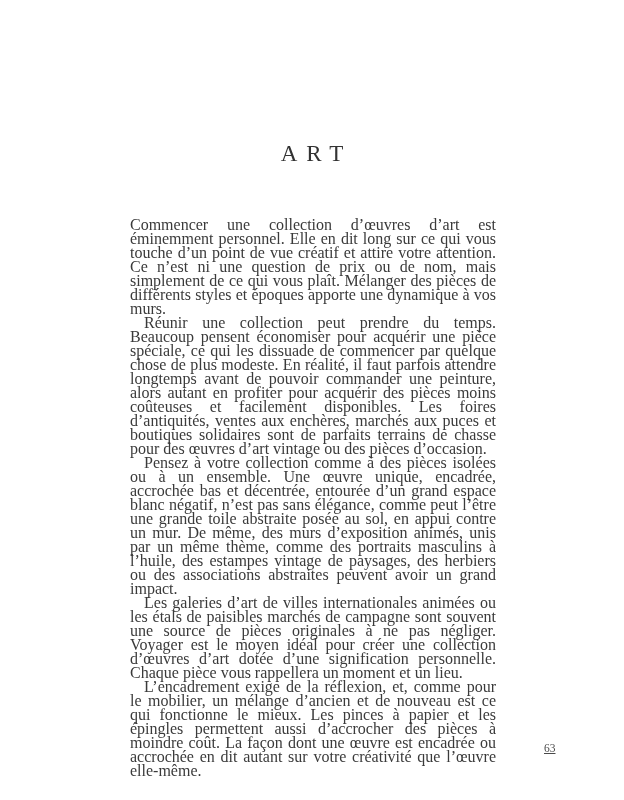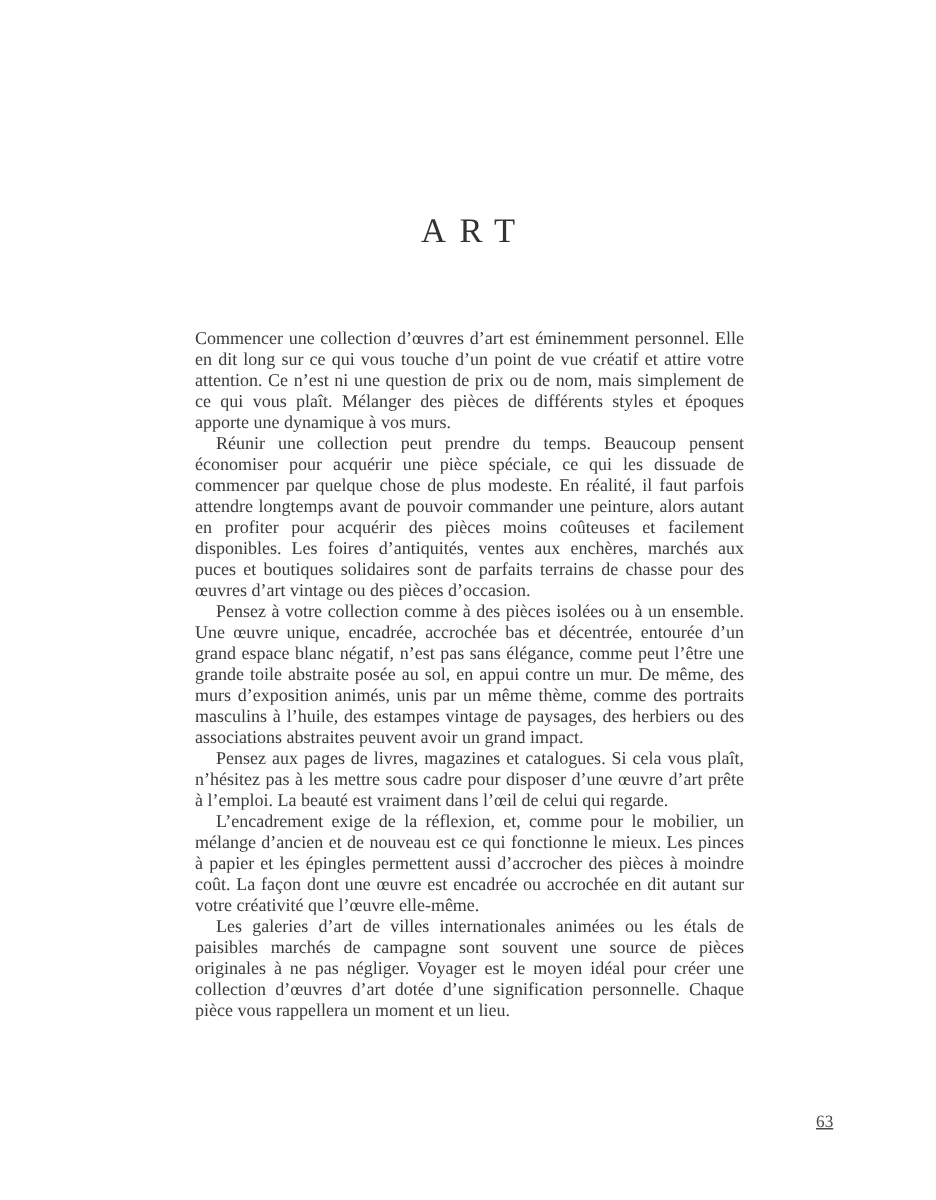--- a/index.html
+++ b/index.html
@@ -27,21 +27,21 @@
     font-weight: 400;
     letter-spacing: 9px;
     text-indent: 9px; 
     color: #333333;
   }
   .text-block {
     position: absolute;
     left: 130px;
     top: 218px;
     width: 366px;
-    font-size: 12px;
+    font-size: 16px;
     line-height: 14px;
     text-align: justify;
     color: #3a3a3a;
   }
   .text-block p {
     margin: 0;
     padding: 0;
     text-indent: 14px;
   }
   .text-block p.first {
@@ -60,20 +60,19 @@
 <body>
 
 <div class="page">
 
   <h1 class="chapter-title">ART</h1>
 
   <div class="text-block">
     <p class="first">Commencer une collection d’œuvres d’art est éminemment personnel. Elle en dit long sur ce qui vous touche d’un point de vue créatif et attire votre attention. Ce n’est ni une question de prix ou de nom, mais simplement de ce qui vous plaît. Mélanger des pièces de différents styles et époques apporte une dynamique à vos murs.</p>
     <p>Réunir une collection peut prendre du temps. Beaucoup pensent économiser pour acquérir une pièce spéciale, ce qui les dissuade de commencer par quelque chose de plus modeste. En réalité, il faut parfois attendre longtemps avant de pouvoir commander une peinture, alors autant en profiter pour acquérir des pièces moins coûteuses et facilement disponibles. Les foires d’antiquités, ventes aux enchères, marchés aux puces et boutiques solidaires sont de parfaits terrains de chasse pour des œuvres d’art vintage ou des pièces d’occasion.</p>
     <p>Pensez à votre collection comme à des pièces isolées ou à un ensemble. Une œuvre unique, encadrée, accrochée bas et décentrée, entourée d’un grand espace blanc négatif, n’est pas sans élégance, comme peut l’être une grande toile abstraite posée au sol, en appui contre un mur. De même, des murs d’exposition animés, unis par un même thème, comme des portraits masculins à l’huile, des estampes vintage de paysages, des herbiers ou des associations abstraites peuvent avoir un grand impact.</p>
-    <p>Pensez aux pages de livres, magazines et catalogues. Si cela vous plaît, n’hésitez pas à les mettre sous cadre pour disposer d’une œuvre d’art prête à l’emploi. La beauté est vraiment dans l’œil de celui qui regarde.</p>
+    <p>Les galeries d’art de villes internationales animées ou les étals de paisibles marchés de campagne sont souvent une source de pièces originales à ne pas négliger. Voyager est le moyen idéal pour créer une collection d’œuvres d’art dotée d’une signification personnelle. Chaque pièce vous rappellera un moment et un lieu.</p>
     <p>L’encadrement exige de la réflexion, et, comme pour le mobilier, un mélange d’ancien et de nouveau est ce qui fonctionne le mieux. Les pinces à papier et les épingles permettent aussi d’accrocher des pièces à moindre coût. La façon dont une œuvre est encadrée ou accrochée en dit autant sur votre créativité que l’œuvre elle-même.</p>
-    <p>Les galeries d’art de villes internationales animées ou les étals de paisibles marchés de campagne sont souvent une source de pièces originales à ne pas négliger. Voyager est le moyen idéal pour créer une collection d’œuvres d’art dotée d’une signification personnelle. Chaque pièce vous rappellera un moment et un lieu.</p>
   </div>
 
   <div class="page-number">63</div>
 
 </div>
 
 </body></html>

